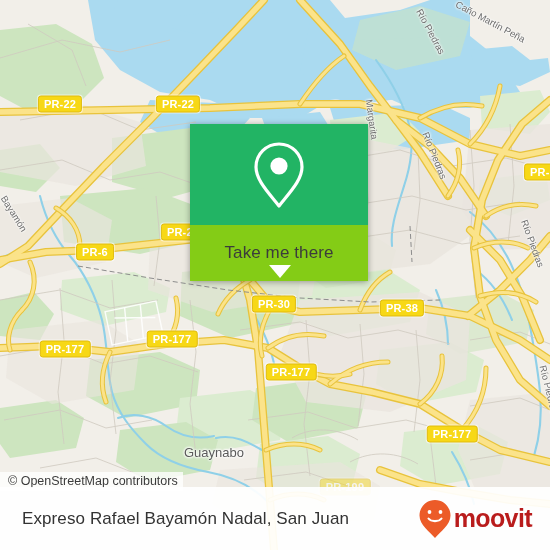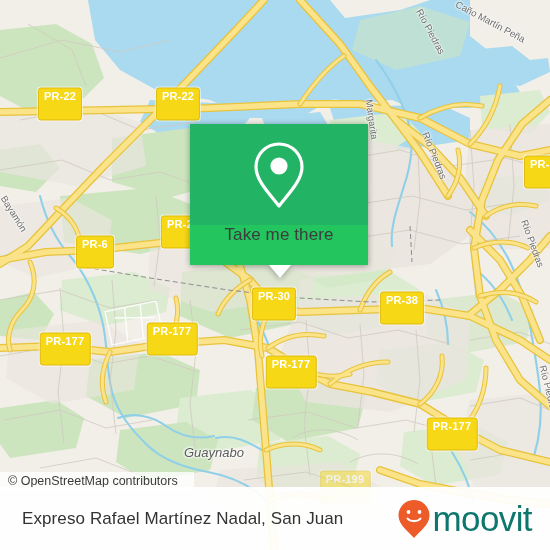--- a/index.html
+++ b/index.html
@@ -22,82 +22,81 @@
   .road-main{fill:none;stroke:#fbe38a;stroke-linejoin:round;stroke-linecap:round;}
   .road-minor{fill:none;stroke:#cfc9c0;stroke-width:.9;}
   .stream{fill:none;stroke:#8fd0e8;stroke-width:2.1;stroke-linecap:round;stroke-linejoin:round;}
   .rail{fill:none;stroke:#8d8d8d;stroke-width:1;stroke-dasharray:5 3;}
 
   
   .shield{
     position:absolute;transform:translate(-50%,-50%);
     background:#f7d816;border:1.5px solid #e0bb0d;border-radius:3px;
     color:#ffffff;font-size:11px;font-weight:bold;
-    padding:1px 5px 18px 5px;line-height:12px;white-space:nowrap;
+    padding:1px 5px 2px 5px;line-height:12px;white-space:nowrap;
     letter-spacing:.2px;
     box-shadow:0 0 0 1px rgba(255,255,255,.55);
   }
   
   .place-label{
     position:absolute;transform:translate(-50%,-50%);
     color:#5a5a5a;font-size:13px;white-space:nowrap;
     text-shadow:0 0 3px #fff,0 0 3px #fff,0 0 3px #fff,0 0 2px #fff;
-    font-style:italic;
   }
   .river-label{
     position:absolute;transform-origin:center center;
     color:#6d6d6d;font-size:9.5px;white-space:nowrap;
     text-shadow:0 0 3px #fff,0 0 3px #fff,0 0 2px #fff;
   }
 
   
   .popup{
     position:absolute;left:190px;top:124px;width:178px;
     filter:drop-shadow(0 1px 3px rgba(0,0,0,.35));
   }
   .popup-top{
     background:#22b464;height:101px;
     display:flex;align-items:center;justify-content:center;
   }
   .popup-bottom{
-    background:#22c55e;height:40px;
-    display:flex;justify-content:center;
+    background:#84cc16;height:56px;
+    display:flex;align-items:center;justify-content:center;
   }
   .popup-bottom span{
     color:#3c3c3c;font-size:17px;letter-spacing:.1px;
   }
   .popup-tail{
     position:absolute;left:79px;top:141px;width:0;height:0;
     border-left:11px solid transparent;border-right:11px solid transparent;
     border-top:13px solid #ffffff;
   }
 
   
   .attrib{
     position:absolute;left:0;top:472px;
     background:rgba(255,255,255,.78);
-    padding:2px 16px 3px 8px;
+    padding:2px 5px 3px 8px;
     font-size:12.5px;color:#3b3b3b;white-space:nowrap;
   }
 
   
   .footer{
     position:absolute;left:0;bottom:0;width:550px;height:63px;
     background:rgba(255,255,255,.93);
     display:flex;align-items:center;
   }
   .footer-title{
     margin-left:22px;font-size:17px;color:#333333;white-space:nowrap;
     letter-spacing:.1px;
   }
   .brand{
     position:absolute;right:18px;top:50%;transform:translateY(-50%);
     display:flex;align-items:center;gap:2px;
   }
-  .brand-word{font-size:35px;font-weight:normal;color:#0f766e;letter-spacing:-.6px;line-height:31px;}
+  .brand-word{font-size:25px;font-weight:bold;color:#b91c1c;letter-spacing:-.6px;line-height:31px;}
 </style>
 </head>
 <body>
 
 <div id="root">
 
   <div class="map">
 
     <svg class="layer" viewBox="0 0 550 550" preserveAspectRatio="none">
       <rect x="0" y="0" width="550" height="550" fill="#f2efe9"></rect>
@@ -342,21 +341,21 @@
       <div class="popup-bottom">
         <span>Take me there</span>
       </div>
       <div class="popup-tail"></div>
     </div>
 
     <div class="attrib">© OpenStreetMap contributors</div>
   </div>
 
   <div class="footer">
-    <div class="footer-title">Expreso Rafael Martínez Nadal, San Juan</div>
+    <div class="footer-title">Expreso Rafael Bayamón Nadal, San Juan</div>
     <div class="brand">
       <svg width="34" height="40" viewBox="0 0 34 40">
         <path d="M17,1 C8.4,1 1.5,7.9 1.5,16.5 C1.5,26 12,33 17,39 C22,33 32.5,26 32.5,16.5 C32.5,7.9 25.6,1 17,1 Z" fill="#ec5b28"></path>
         <circle cx="11.5" cy="13" r="1.9" fill="#ffffff"></circle>
         <circle cx="22.5" cy="13" r="1.9" fill="#ffffff"></circle>
         <path d="M10.5,19.5 C13,23 21,23 23.5,19.5" fill="none" stroke="#ffffff" stroke-width="2.1" stroke-linecap="round"></path>
       </svg>
       <span class="brand-word">moovit</span>
     </div>
   </div>

